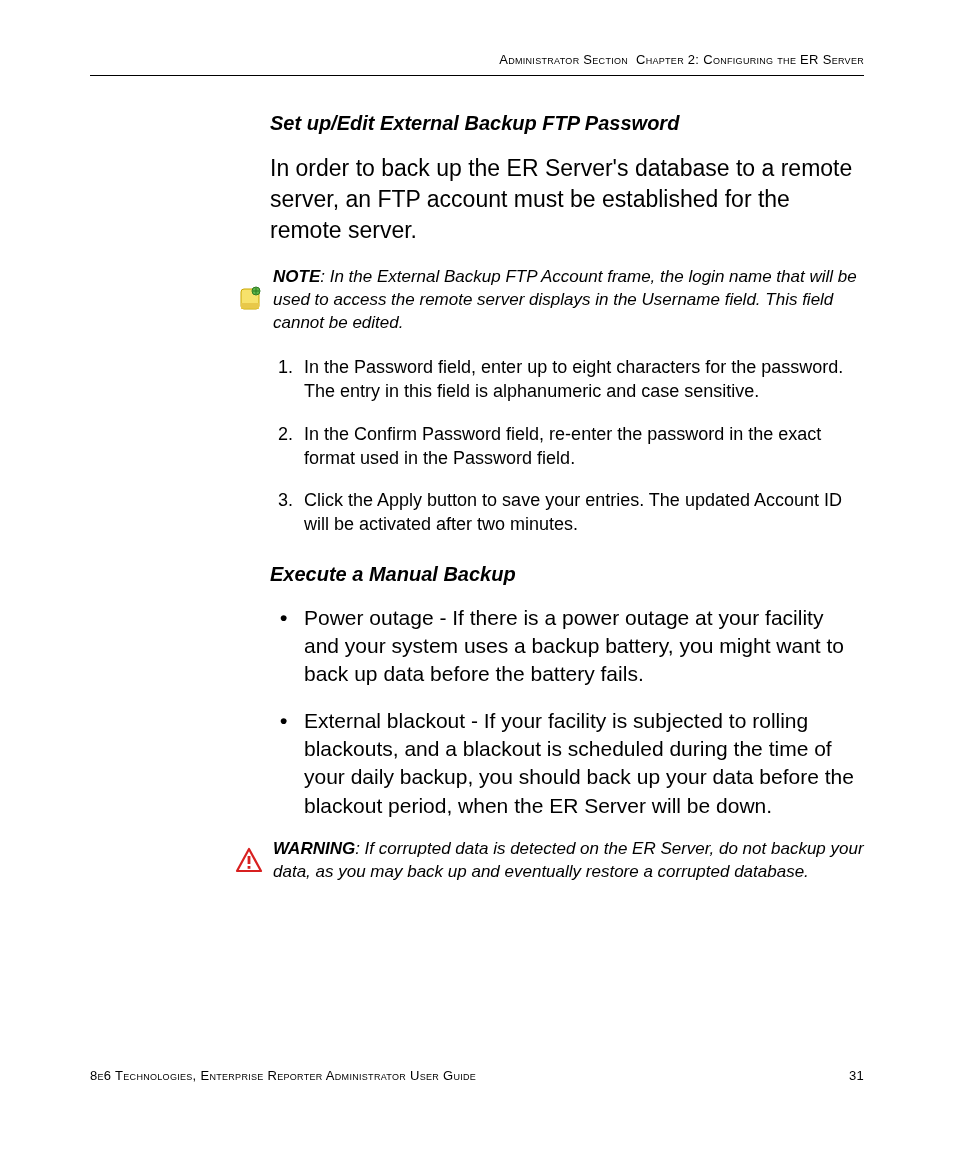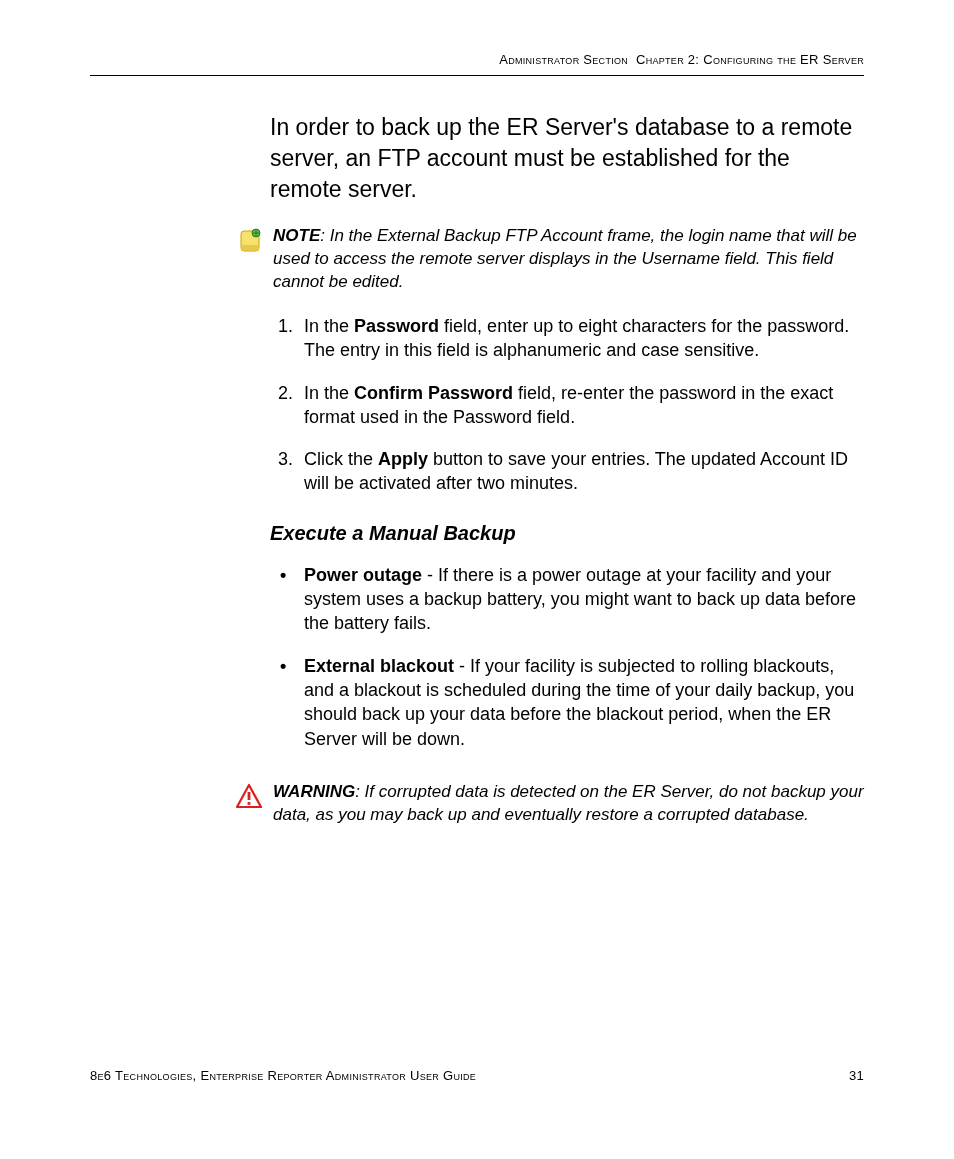--- a/index.html
+++ b/index.html
@@ -35,21 +35,21 @@
     margin: 0 0 18px 0;
   }
   p.body {
     font-size: 23px;
     line-height: 1.35;
     margin: 0 0 20px 0;
   }
   .callout {
     margin-left: 145px;
     display: flex;
-    align-items: flex-start;
+    align-items: center;
     margin-bottom: 20px;
   }
   .callout .icon {
     flex: 0 0 32px;
     margin-right: 6px;
     margin-top: 2px;
   }
   .callout .text {
     font-style: italic;
     font-size: 17px;
@@ -64,37 +64,37 @@
     padding-left: 28px;
     font-size: 18px;
     line-height: 1.35;
   }
   ol.steps li {
     margin-bottom: 18px;
     padding-left: 6px;
   }
   ul.bullets {
     list-style: none;
-    margin: 0 0 30px 0;
+    margin: 0 0 18px 0;
     padding-left: 28px;
-    font-size: 18px;
+    font-size: 21px;
     line-height: 1.35;
   }
   ul.bullets li {
     position: relative;
     margin-bottom: 18px;
     padding-left: 6px;
   }
   ul.bullets li::before {
     content: "•";
     position: absolute;
     left: -18px;
     font-weight: bold;
   }
-  .b { font-weight: bold; text-align: center; }
+  .b { font-weight: normal; text-align: center; }
   .footer {
     position: absolute;
     bottom: 76px;
     left: 90px;
     right: 90px;
     display: flex;
     justify-content: space-between;
     font-size: 13px;
     font-variant: small-caps;
     letter-spacing: 0.3px;
@@ -103,20 +103,21 @@
 </head>
 <body>
 
 <div class="page">
 
   <div class="header-line">
     <span>Administrator Section</span>&nbsp;&nbsp;<span>Chapter 2: Configuring the ER Server</span>
   </div>
 
   <div class="content">
+    <h3 class="section">Set up/Edit External Backup FTP Password</h3>
     <p class="body">In order to back up the ER Server's database to a remote server, an FTP account must be established for the remote server.</p>
   </div>
 
   <div class="callout">
     <div class="icon">
       <svg width="30" height="30" viewBox="0 0 30 30">
         <rect x="6" y="4" width="18" height="20" rx="3" fill="#f7e26b" stroke="#c9a600" stroke-width="1"></rect>
         <path d="M6 18 L24 18 L24 24 Q15 22 6 24 Z" fill="#e8c84a"></path>
         <circle cx="21" cy="6" r="4" fill="#5fb64a" stroke="#2f7a22" stroke-width="1"></circle>
         <path d="M21 3 L21 9 M18 6 L24 6" stroke="#2f7a22" stroke-width="1"></path>

